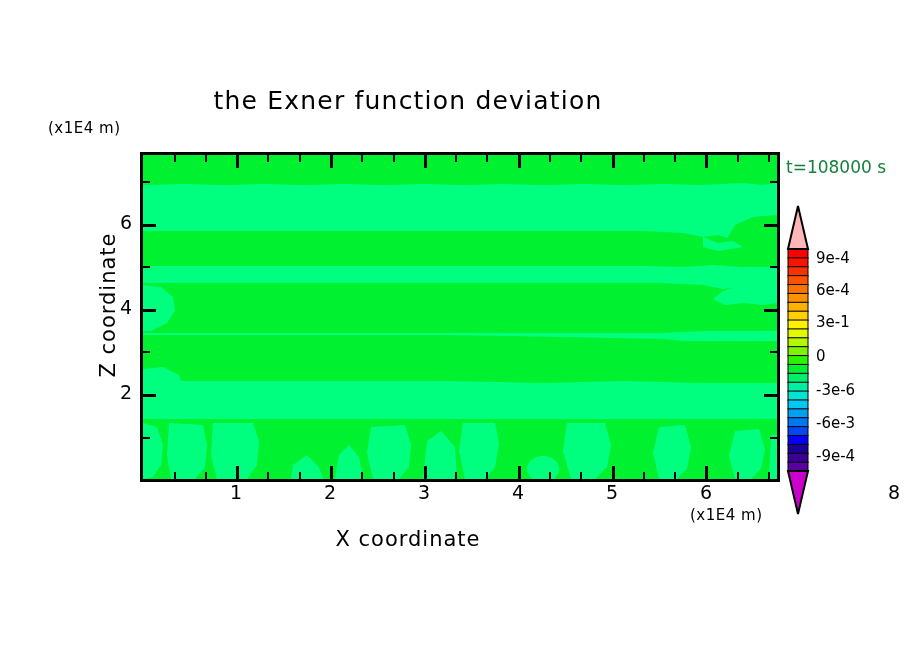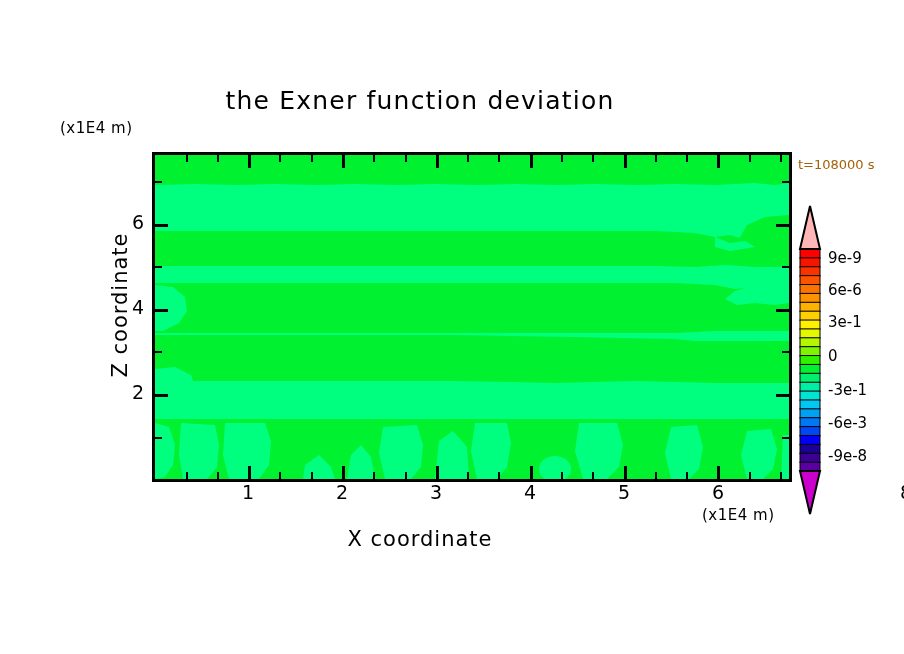--- a/index.html
+++ b/index.html
@@ -9,21 +9,21 @@
   }
   body {
     width: 904px;
     height: 654px;
     position: relative;
     font-family: "DejaVu Sans", sans-serif;
     overflow: hidden;
   }
   #root {
     position: absolute;
-    left: 16px; top: 0;
+    left: 4px; top: 0;
     width: 788px; height: 654px;
   }
 
   
   #plot-title {
     position: absolute;
     left: 0; top: 86px;
     width: 904px;
     text-align: center;
     font-size: 25px;
@@ -125,22 +125,22 @@
     width: 40px;
     left: 88px;
     margin-top: -13px;
     white-space: pre;
   }
 
   
   #time-stamp {
     position: absolute;
     left: 782px; top: 157px;
-    font-size: 13px;
-    color: #a16207;
+    font-size: 17px;
+    color: #15803d;
     white-space: pre;
   }
 
   
   #colorbar {
     position: absolute;
     left: 782px; top: 205px;
     width: 24px; height: 310px;
   }
   #colorbar-svg { display: block; }
@@ -338,21 +338,21 @@
           <rect x="2" y="230.48" width="20" height="9.28" fill="#0400f6" stroke="#000" stroke-width="1"></rect>
           <rect x="2" y="239.36" width="20" height="9.28" fill="#1c009a" stroke="#000" stroke-width="1"></rect>
           <rect x="2" y="248.24" width="20" height="9.28" fill="#3c0094" stroke="#000" stroke-width="1"></rect>
           <rect x="2" y="257.12" width="20" height="9.28" fill="#5a00a0" stroke="#000" stroke-width="1"></rect>
         </g>
       <polygon id="cb-over" points="12,1 22,44 2,44" stroke="#000" stroke-width="2" fill="#ffb6b6"></polygon>
       <polygon id="cb-under" points="12,309 22,266 2,266" stroke="#000" stroke-width="2" fill="#cc00cc"></polygon>
     </svg>
   </div>
 
-  <div class="cb-label" style="top:258px">9e-9</div>
-  <div class="cb-label" style="top:290px">6e-6</div>
+  <div class="cb-label" style="top:258px">9e-4</div>
+  <div class="cb-label" style="top:290px">6e-4</div>
   <div class="cb-label" style="top:322px">3e-1</div>
   <div class="cb-label" style="top:356px">0</div>
-  <div class="cb-label" style="top:390px">-3e-1</div>
+  <div class="cb-label" style="top:390px">-3e-6</div>
   <div class="cb-label" style="top:423px">-6e-3</div>
-  <div class="cb-label" style="top:456px">-9e-8</div>
+  <div class="cb-label" style="top:456px">-9e-4</div>
 
 </div>
 
 </body></html>

